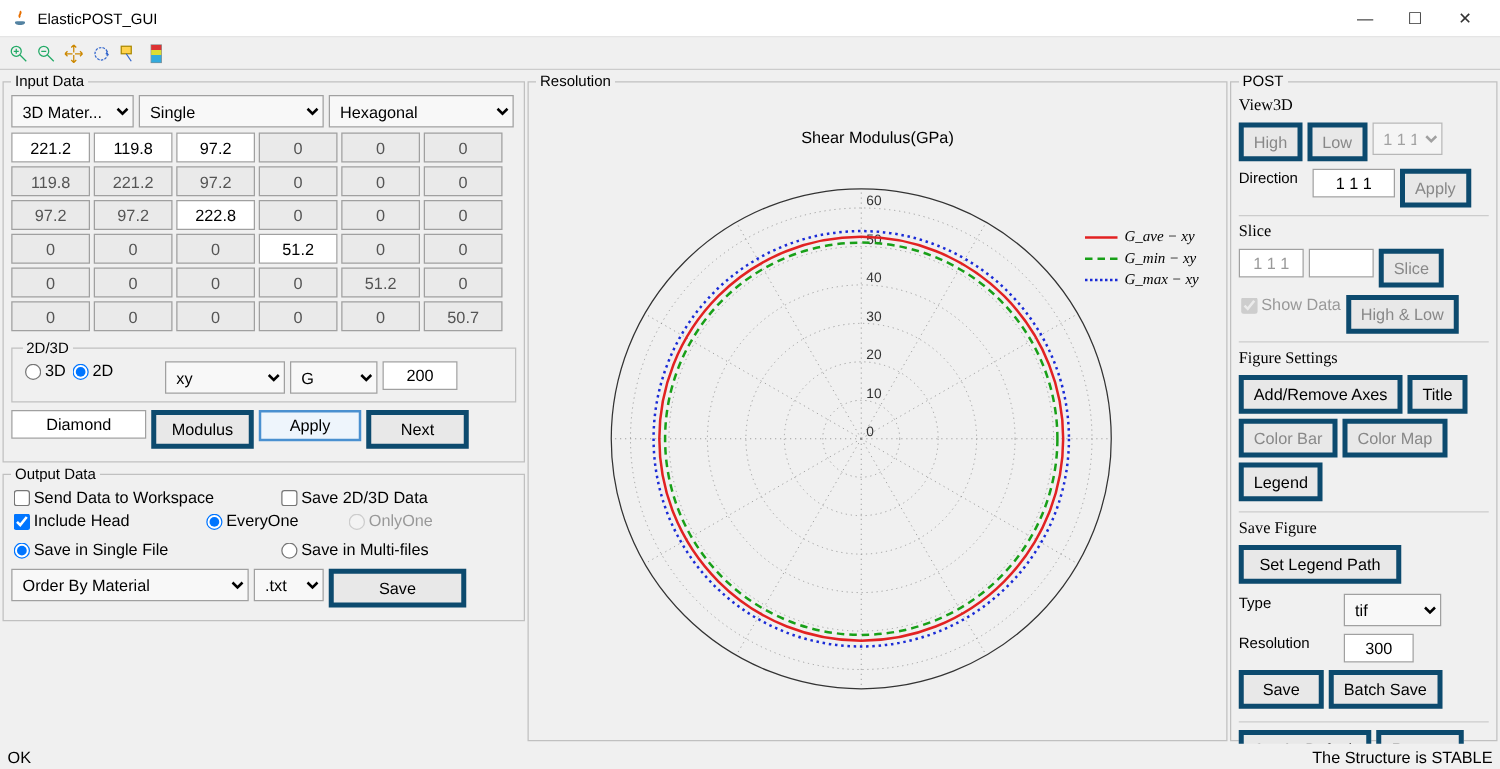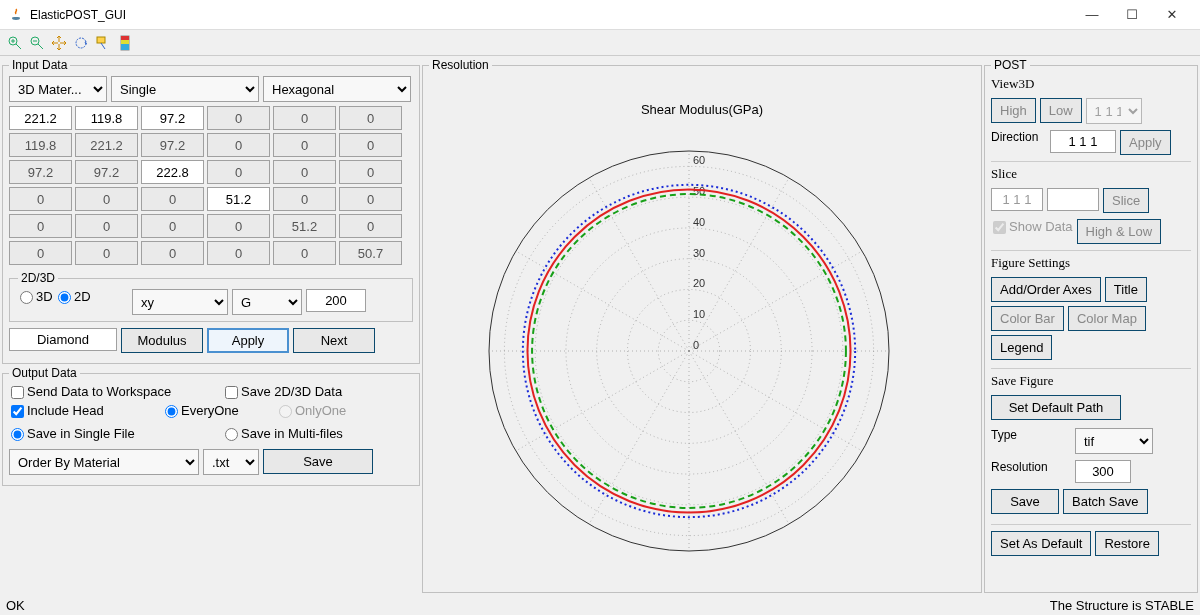--- a/index.html
+++ b/index.html
@@ -12,21 +12,21 @@
 .toolbar { height:26px; background:#f0f0f0; display:flex; align-items:center; padding:2px 6px; gap:4px; border-bottom:1px solid #ccc; }
 .toolbar .tb-icon { width:18px; height:18px; display:flex; align-items:center; justify-content:center; }
 .content { flex:1; display:flex; padding:2px; gap:2px; overflow:hidden; }
 .col-left { width:418px; display:flex; flex-direction:column; gap:2px; }
 .col-mid { flex:1; }
 .col-right { width:214px; display:flex; flex-direction:column; gap:2px; }
 fieldset { border:1px solid #c0c0c0; margin:0; padding:4px 6px 6px 6px; background:#f0f0f0; }
 legend { font-size:12px; padding:0 3px; }
 select, input[type=text] { font-family:inherit; font-size:13px; padding:3px 4px; border:1px solid #a0a0a0; background:#fff; }
 select { background:#f8f8f8; height:26px; }
-button { font-family:inherit; font-size:13px; padding:4px 8px; background:#e8e8e8; border:1px solid #0c4a6e; cursor:pointer; }
+button { font-family:inherit; font-size:13px; padding:4px 8px; background:#e8e8e8; border:4px solid #0c4a6e; cursor:pointer; }
 button:disabled { color:#888; }
 button.highlighted { border:2px solid #4a90d0; padding:3px 7px; background:#eef5fc; }
 .row { display:flex; gap:4px; align-items:flex-start; margin-bottom:4px; }
 .matrix { display:grid; grid-template-columns:repeat(6, 63px); gap:3px; margin-top:4px; }
 .matrix input { width:63px; height:24px; text-align:center; font-size:13px; }
 .matrix input.ro { background:#eaeaea; color:#555; }
 input[type=radio], input[type=checkbox] { margin:0 3px 0 2px; vertical-align:middle; }
 label { font-size:13px; }
 .statusbar { height:20px; display:flex; align-items:center; padding:0 6px; font-size:13px; }
 .statusbar .right { margin-left:auto; }
@@ -219,20 +219,34 @@
             <line x1="260" y1="275" x2="60" y2="275" stroke="#888" stroke-dasharray="1 3" stroke-width="0.6"></line>
             <line x1="260" y1="275" x2="86.79491924311228" y2="375" stroke="#888" stroke-dasharray="1 3" stroke-width="0.6"></line>
             <line x1="260" y1="275" x2="159.99999999999991" y2="448.2050807568877" stroke="#888" stroke-dasharray="1 3" stroke-width="0.6"></line>
             <line x1="260" y1="275" x2="259.99999999999994" y2="475" stroke="#888" stroke-dasharray="1 3" stroke-width="0.6"></line>
             <line x1="260" y1="275" x2="360" y2="448.2050807568877" stroke="#888" stroke-dasharray="1 3" stroke-width="0.6"></line>
             <line x1="260" y1="275" x2="433.2050807568877" y2="375.0000000000001" stroke="#888" stroke-dasharray="1 3" stroke-width="0.6"></line>
             <circle cx="260" cy="275" r="161.53846153846155" fill="none" stroke="#e22222" stroke-width="2" stroke-dasharray=""></circle>
             <circle cx="260" cy="275" r="156.92307692307693" fill="none" stroke="#18a018" stroke-width="2" stroke-dasharray="6 4"></circle>
             <circle cx="260" cy="275" r="166.15384615384616" fill="none" stroke="#1a2bd6" stroke-width="2" stroke-dasharray="2 3"></circle>
           </svg>
+        <div class="legend-box">
+          <div class="legend-item">
+              <span class="legend-line" style="background:#e22222"></span>
+              <span>G_ave − xy</span>
+            </div>
+          <div class="legend-item">
+              <span class="legend-line" style="border-top:2px dashed #18a018"></span>
+              <span>G_min − xy</span>
+            </div>
+          <div class="legend-item">
+              <span class="legend-line" style="border-top:2px dotted #1a2bd6"></span>
+              <span>G_max − xy</span>
+            </div>
+        </div>
       </div>
     </fieldset>
 
     <fieldset class="col-right">
       <legend>POST</legend>
       <div class="panel-sub">View3D</div>
       <div class="row">
         <button disabled="">High</button>
         <button disabled="">Low</button>
         <select disabled="" style="width:56px"><option>1 1 1</option></select>
@@ -247,28 +261,28 @@
         <input type="text" class="small-input" disabled="" style="width: 52px; color: rgb(153, 153, 153);" value="1 1 1">
         <input type="text" class="small-input" disabled="" style="width: 52px;">
         <button disabled="">Slice</button>
       </div>
       <div class="row">
         <label class="dis"><input type="checkbox" checked="" disabled="" style=""><span>Show Data</span></label>
         <button disabled="">High &amp; Low</button>
       </div>
       <div class="panel-sub" style="border-top:1px solid #ccc;padding-top:4px">Figure Settings</div>
       <div class="btn-grid">
-        <button>Add/Order Axes</button>
+        <button>Add/Remove Axes</button>
         <button>Title</button>
         <button disabled="">Color Bar</button>
         <button disabled="">Color Map</button>
         <button>Legend</button>
       </div>
       <div class="panel-sub" style="border-top:1px solid #ccc;padding-top:4px;margin-top:6px">Save Figure</div>
-      <button style="width:130px">Set Default Path</button>
+      <button style="width:130px">Set Legend Path</button>
       <div class="row" style="margin-top:6px">
         <span style="width:80px">Type</span>
         <select style="width:78px"><option>tif</option></select>
       </div>
       <div class="row">
         <span style="width:80px">Resolution</span>
         <input type="text" class="small-input" value="300" style="">
       </div>
       <div class="row">
         <button style="width:68px">Save</button>

